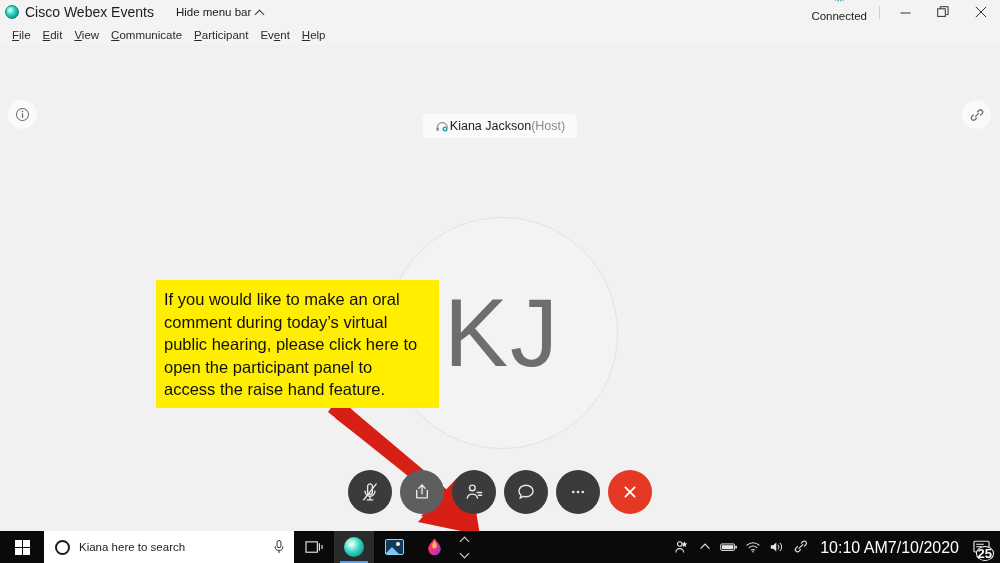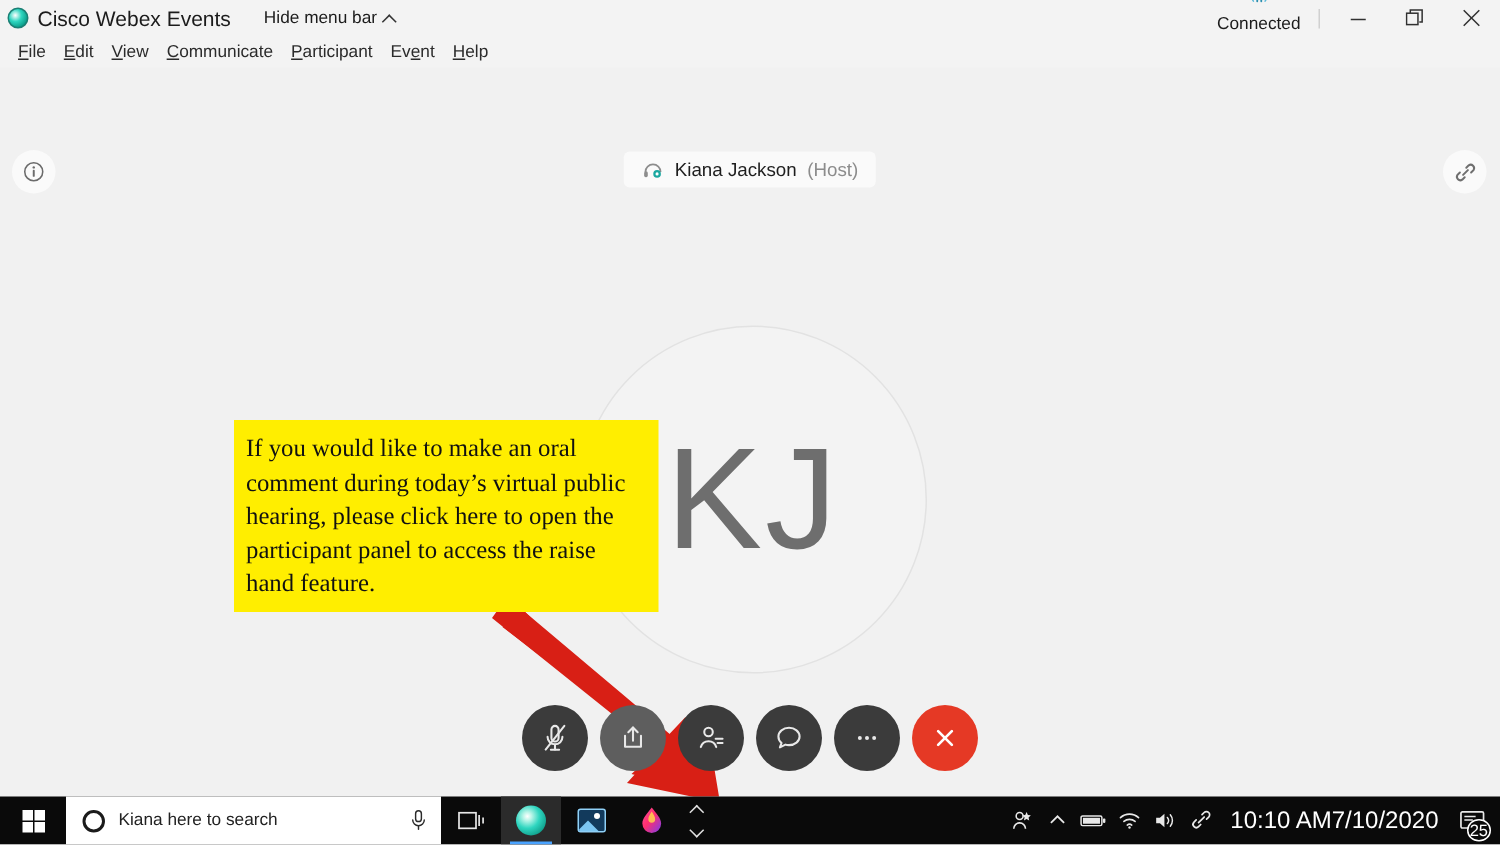--- a/index.html
+++ b/index.html
@@ -72,24 +72,24 @@
     border-radius: 50%; background: #fafafa;
     display: flex; align-items: center; justify-content: center;
   }
   .roundbtn-tr {
     position: absolute; right: 9px; top: 55px; width: 29px; height: 29px;
     border-radius: 50%; background: #fafafa;
     display: flex; align-items: center; justify-content: center;
   }
 
   .hostpill {
-    position: absolute; left: 50%; top: 56px; transform: translateX(-50%);
+    position: absolute; left: 50%; top: 69px; transform: translateX(-50%);
     height: 24px; padding: 0 12px; border-radius: 4px;
     background: #fafafa;
-    display: flex; align-items: center; gap: 7px;
+    display: flex; align-items: center; 
     font-size: 12.5px; color: #1d1d1d; white-space: nowrap;
   }
   .hostpill .host-tag { color: #8c8c8c; }
 
   .avatar-circle {
     position: absolute; left: 386px; top: 172px;
     width: 232px; height: 232px; border-radius: 50%;
     border: 1px solid #e2e2e2; background: #f3f3f3;
     display: flex; align-items: center; justify-content: center;
   }
@@ -100,21 +100,21 @@
   }
 
   
   .callout {
     position: absolute; left: 156px; top: 235px;
     width: 283px; height: 128px;
     background: #ffee00;
     padding: 8px 12px 8px 8px;
   }
   .callout-text {
-    font-family: Liberation Serif, serif;
+    font-family: Liberation Sans, sans-serif;
     font-size: 16.5px; line-height: 22.5px; color: #111111;
   }
 
   
   .arrow { position: absolute; left: 320px; top: 345px; width: 200px; height: 160px; }
 
   
   .controls {
     position: absolute; left: 0; bottom: 17px; width: 1000px;
     display: flex; justify-content: center; align-items: center; gap: 8px;
@@ -191,22 +191,23 @@
     white-space: nowrap;
   }
   .notif {
     width: 30px; height: 32px; display: flex; align-items: center; justify-content: center;
     position: relative;
   }
   .notif-badge {
     position: absolute; right: 2px; bottom: 2px;
     min-width: 15px; height: 15px; border-radius: 50%;
     background: #0a0a0a; border: 1.3px solid #ffffff; color: #ffffff;
-    font-size: 11px; display: flex; align-items: center; justify-content: center;
+    font-size: 13px; display: flex; align-items: center; justify-content: center;
     padding: 0 1px;
+    font-weight: bold;
   }
   .scrollarrows {
     width: 20px; height: 32px; display: flex; flex-direction: column;
     align-items: center; justify-content: center; gap: 5px;
   }
   .sa {
     width: 7px; height: 7px; border-left: 1.3px solid #e0e0e0; border-top: 1.3px solid #e0e0e0;
   }
   .sa.up { transform: rotate(45deg); }
   .sa.down { transform: rotate(-135deg); }

